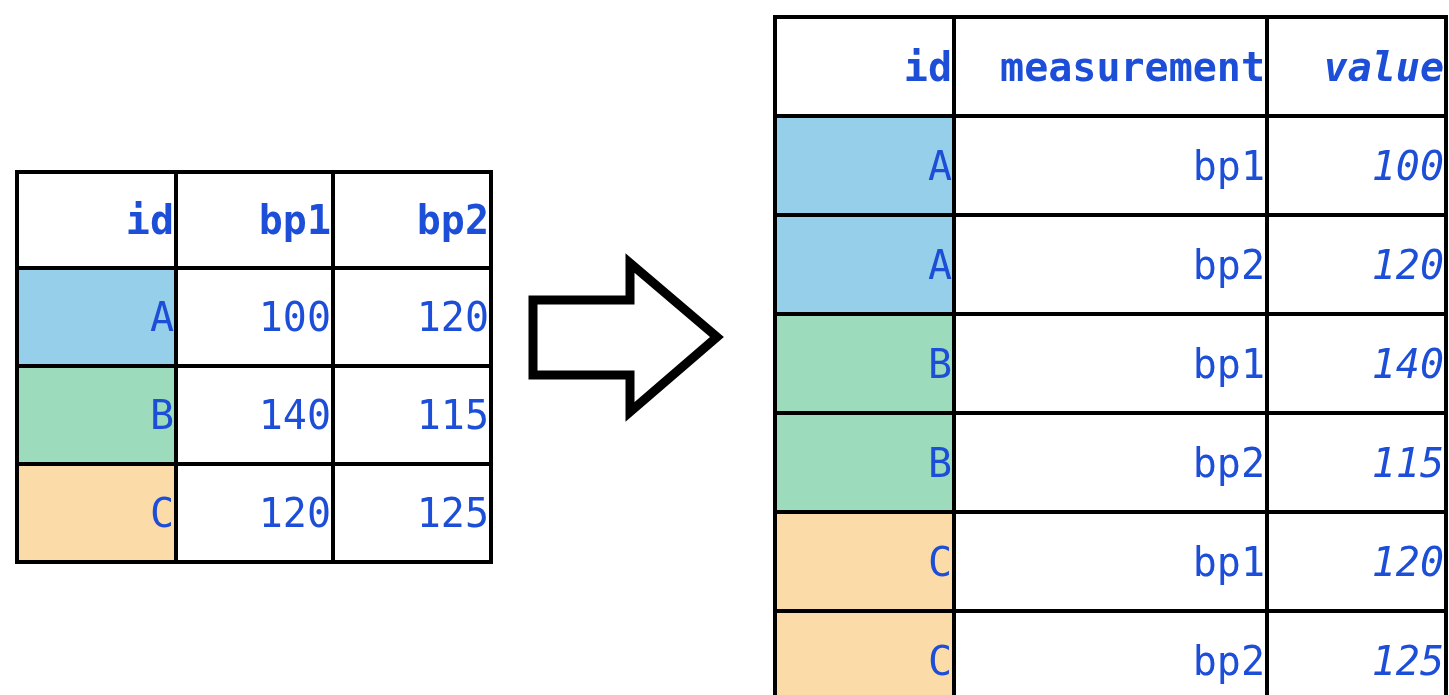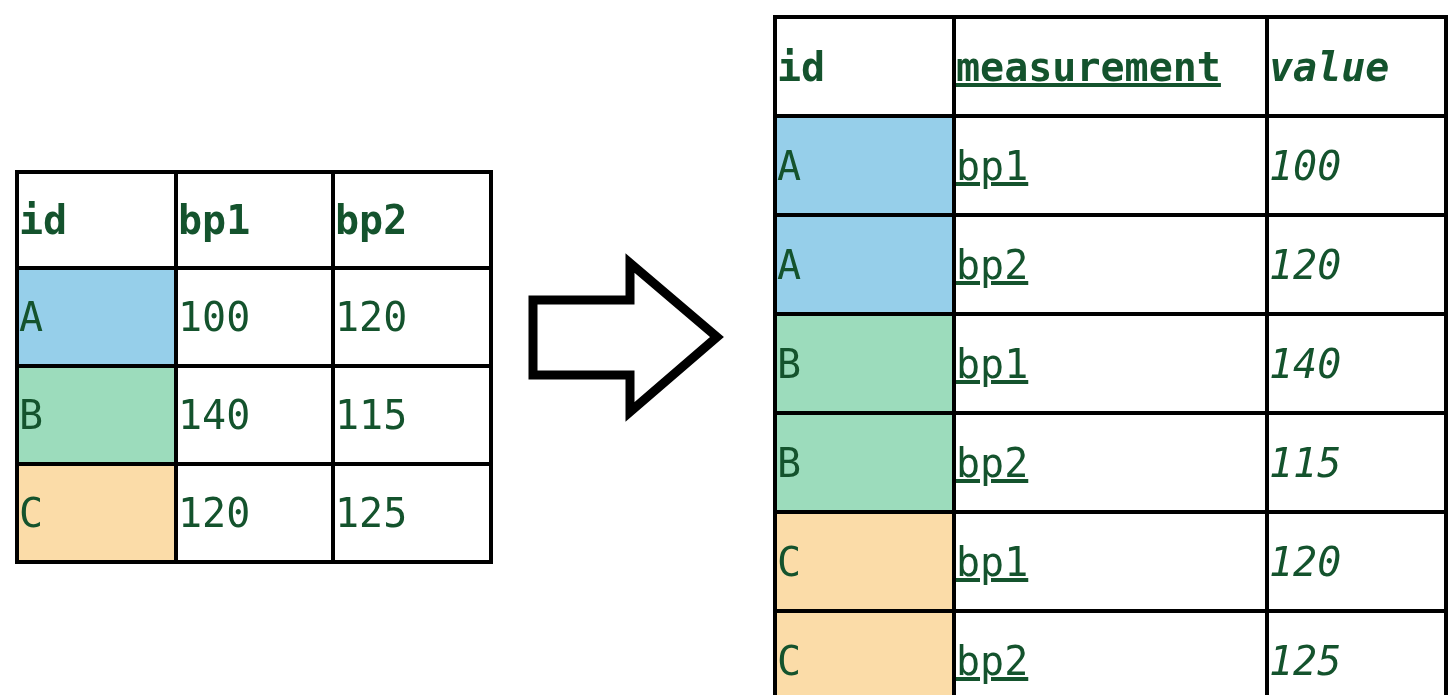--- a/index.html
+++ b/index.html
@@ -25,24 +25,24 @@
   
   .data-table {
     position: absolute;
     border-collapse: collapse;
     table-layout: fixed;
     background: #ffffff;
   }
   .data-table td,
   .data-table th {
     border: 4px solid #000000;
-    text-align: left;
+    text-align: right;
     vertical-align: middle;
     background: #ffffff;
-    color: #14532d;
+    color: #1d4ed8;
     padding: 0;
     font-family: "DejaVu Sans Mono", "Liberation Mono", monospace;
   }
   .data-table th {
     font-weight: bold;
   }
   .data-table td {
     font-weight: normal;
   }
 
@@ -65,21 +65,21 @@
 
   
   #long-table {
     left: 773px;
     top: 15px;
     width: 659px;
     height: 665px;
     font-size: 40px;
   }
   #long-table .col-id          { width: 175px; }
-  #long-table .col-measurement { width: 309px; text-decoration: underline; }
+  #long-table .col-measurement { width: 309px; }
   #long-table .col-value       { width: 175px; font-style: italic; }
   #long-table thead th { height: 95px; }
   #long-table tbody td { height: 95px; }
 
   
   .fill-blue   { background: #96cfea !important; }
   .fill-green  { background: #9cdcbc !important; }
   .fill-orange { background: #fbdca8 !important; }
 
   

